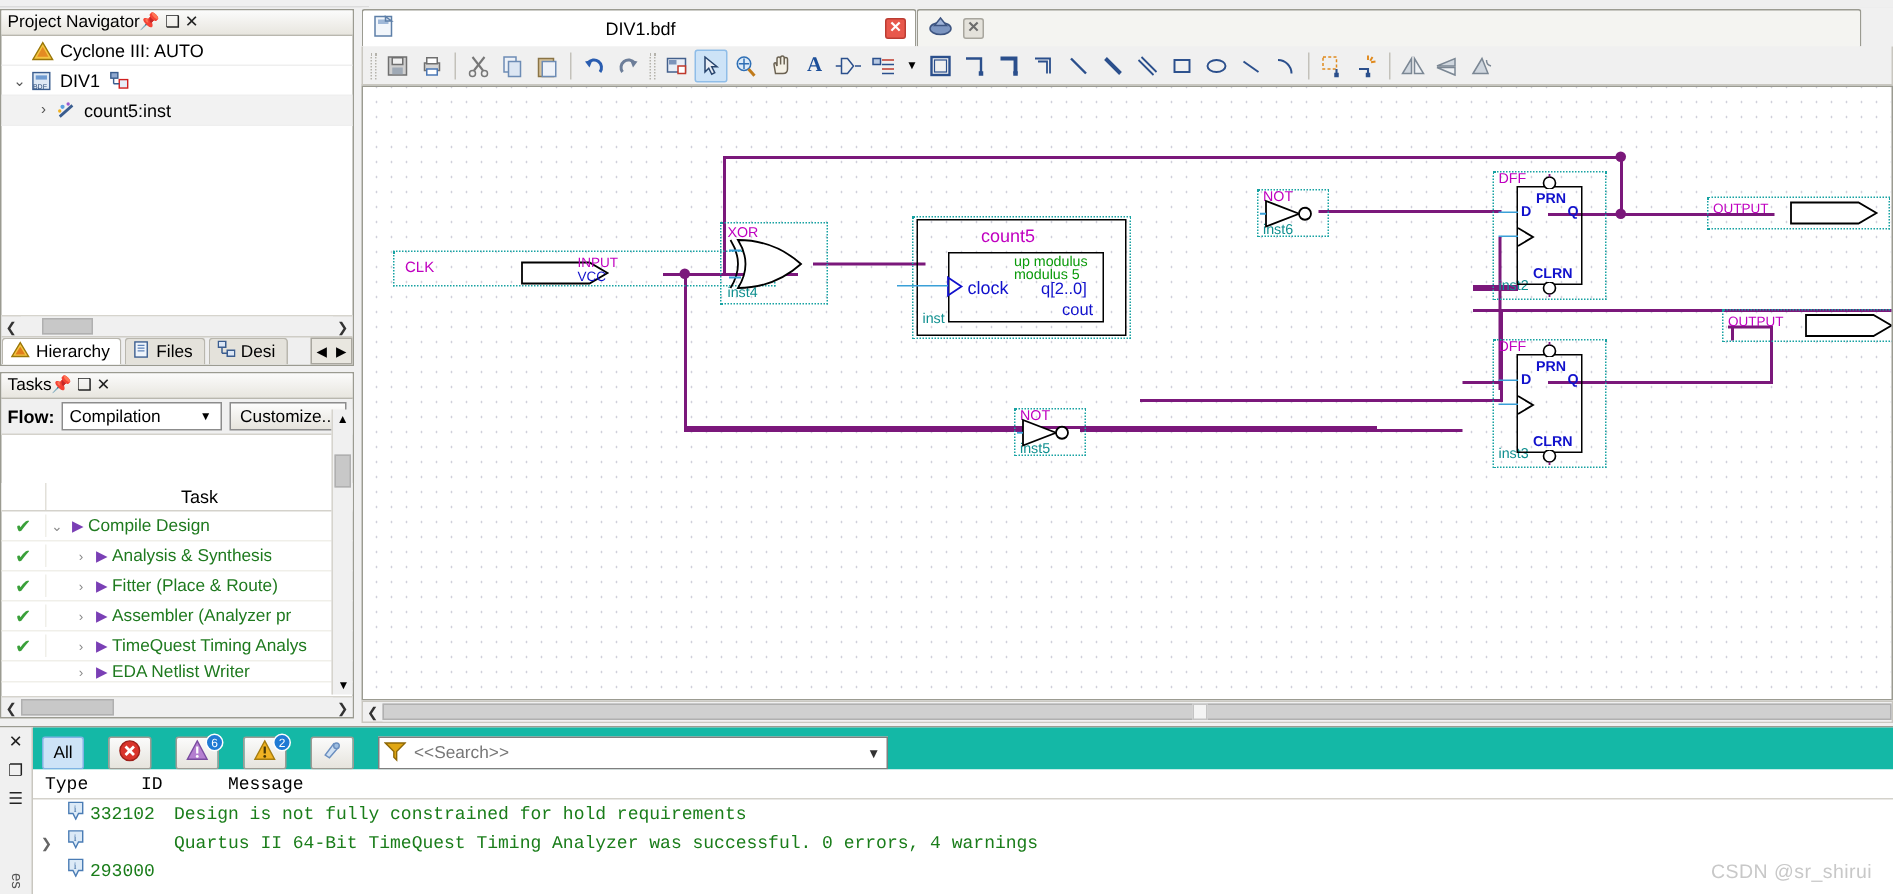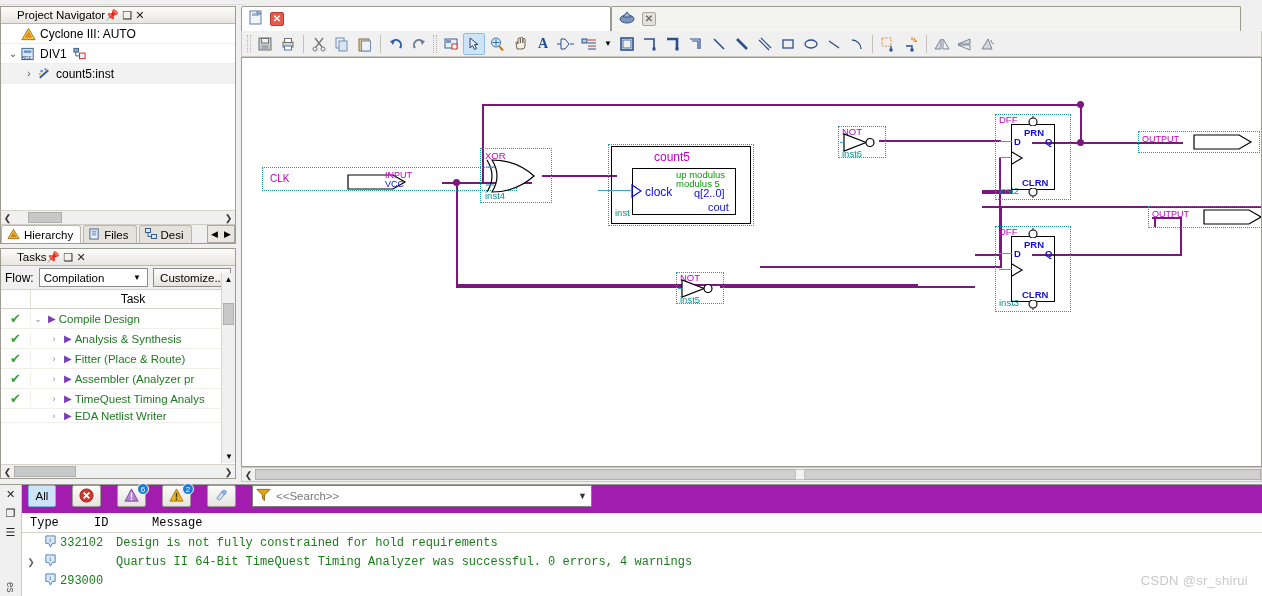--- a/index.html
+++ b/index.html
@@ -23,21 +23,21 @@
   .sliver-inner { position:absolute; left:246px; top:0; width:1016px; height:5px; background:#efefef;}
 
   
   #left-col { position: absolute; left: 0; top: 6px; width: 236px; height: 473px; }
 
   #proj-nav { position: absolute; left: 0; top: 0; width: 236px; height: 238px;
               background: #fff; border: 1px solid #9b9b91; }
   .pn-head {
     height: 17px; background: linear-gradient(#fbfbfb,#e8e6df);
     border-bottom: 1px solid #b9b7ae; display:flex; align-items:center;
-    font-size: 11.5px; padding-left: 16px;
+    font-size: 11.5px; padding-left: 4px;
   }
   .entity-header {
     height: 20px; border-bottom: 1px solid #d4d2cb;
     background: #fff; display: flex; align-items: center; justify-content: center;
     font-size: 12px;
   }
   .tree-row {
     height: 20px; display: flex; align-items: center; font-size: 12px;
     border-bottom: 1px solid #efefef; padding-left: 4px; white-space: nowrap;
   }
@@ -68,34 +68,34 @@
   .tab-nav {
     position: absolute; right: 0; bottom: 0; display: flex; height: 18px;
     border: 1px solid #a9a79f; background: #e9e7e0;
   }
   .tab-nav div { width: 13px; display: flex; align-items: center; justify-content: center; font-size: 9px; }
 
   #tasks { position: absolute; left: 0; top: 242px; width: 236px; height: 231px;
            background: #fff; border: 1px solid #9b9b91; }
   .flow-row { height: 24px; display: flex; align-items: center; gap: 5px; padding: 0 4px;
               background: #f0f0f0; border-bottom: 1px solid #d4d2cb; }
-  .flow-label { font-size: 12px; }
+  .flow-label { font-size: 12px; font-weight: bold; }
   .combo {
     height: 19px; width: 128px; background: #fff; border: 1px solid #8c8c8c;
     display: flex; align-items: center; padding-left: 4px; font-size: 11.5px; position: relative;
   }
   .combo .arrow { position: absolute; right: 2px; top: 0; height: 17px; width: 16px;
                   display: flex; align-items: center; justify-content: center; font-size: 8px; }
   .btn {
     height: 19px; padding: 0 6px; background: linear-gradient(#fdfdfd,#e6e4dd);
     border: 1px solid #8c8c8c; font-size: 11.5px; display: flex; align-items: center;
   }
   .task-head {
     height: 19px; display: flex; align-items: center; border-bottom: 1px solid #d4d2cb;
-    font-size: 12px; background: #fff;
+    font-size: 12px; background: #fff; margin-top: 32px;
   }
   .th-c1 { width: 30px; border-right: 1px solid #e2e0d9; height: 100%; }
   .th-c2 { flex: 1; display: flex; align-items: center; justify-content: center; }
   .task-row {
     height: 20px; display: flex; align-items: center; font-size: 11.5px;
     border-bottom: 1px solid #f0efe9; white-space: nowrap;
   }
   .tk-check { width: 30px; text-align: center; color: #3aa03a; font-size: 13px; flex: 0 0 30px;
               border-right: 1px solid #f0efe9; }
   .tk-body { display: flex; align-items: center; gap: 3px; overflow: hidden; }
@@ -172,21 +172,21 @@
   #messages { position: absolute; left: 0; top: 484px; width: 1262px; height: 112px;
               background: #fff; border-top: 1px solid #9b9b91; }
   .msg-side {
     position: absolute; left: 0; top: 0; width: 22px; height: 112px;
     background: #f0f0f0; border-right: 1px solid #c9c7c0;
     display: flex; flex-direction: column; align-items: center; padding-top: 3px; gap: 6px;
   }
   .msg-side .vic { font-size: 11px; color: #222; }
   .msg-bar {
     position: absolute; left: 22px; top: 0; right: 0; height: 28px;
-    background: #a21caf; display: flex; align-items: flex-start; gap: 16px; padding-left: 6px;
+    background: #14b8a6; display: flex; align-items: flex-end; gap: 16px; padding-left: 6px;
   }
   .fbtn { height: 22px; min-width: 28px; padding: 0 6px; border: 1px solid #9d9b94;
           background: linear-gradient(#fbfbfb,#e6e4dd); display:flex; align-items:center;
           justify-content:center; font-size: 11.5px; border-radius: 2px; position: relative; }
   .fbtn.active { background: #cde3f7; border-color: #7fb3e3; }
   .badge {
     position: absolute; top: -3px; right: -4px; min-width: 12px; height: 12px;
     border-radius: 6px; background: #1f7ad4; color: #fff; font-size: 8px;
     display: flex; align-items: center; justify-content: center; padding: 0 2px;
     border: 1px solid #fff;
@@ -421,20 +421,21 @@
 
     <div class="doc-tabs">
       <div class="doc-tab" style="width:370px">
         <span>
           <svg width="16" height="16" viewBox="0 0 16 16">
             <rect x="2" y="1" width="11" height="13" fill="#f2f6fb" stroke="#5d7fa8"></rect>
             <rect x="4" y="3" width="7" height="3" fill="#9fb8d8"></rect>
             <path d="M9 1 l4 3 h-4z" fill="#c8d8ec" stroke="#5d7fa8"></path>
           </svg>
         </span>
+        <span class="ttl">DIV1.bdf</span>
         <span class="tab-close-red">✕</span>
       </div>
       <div class="doc-tab" style="width:630px;background:#f4f4f1">
         <span>
           <svg width="18" height="16" viewBox="0 0 18 16">
             <ellipse cx="9" cy="9" rx="7" ry="4" fill="#7c95c0" stroke="#3d5480"></ellipse>
             <polygon points="9,2 13,7 5,7" fill="#9fb3d8" stroke="#3d5480"></polygon>
           </svg>
         </span>
         <span class="tab-close-gray">✕</span>

